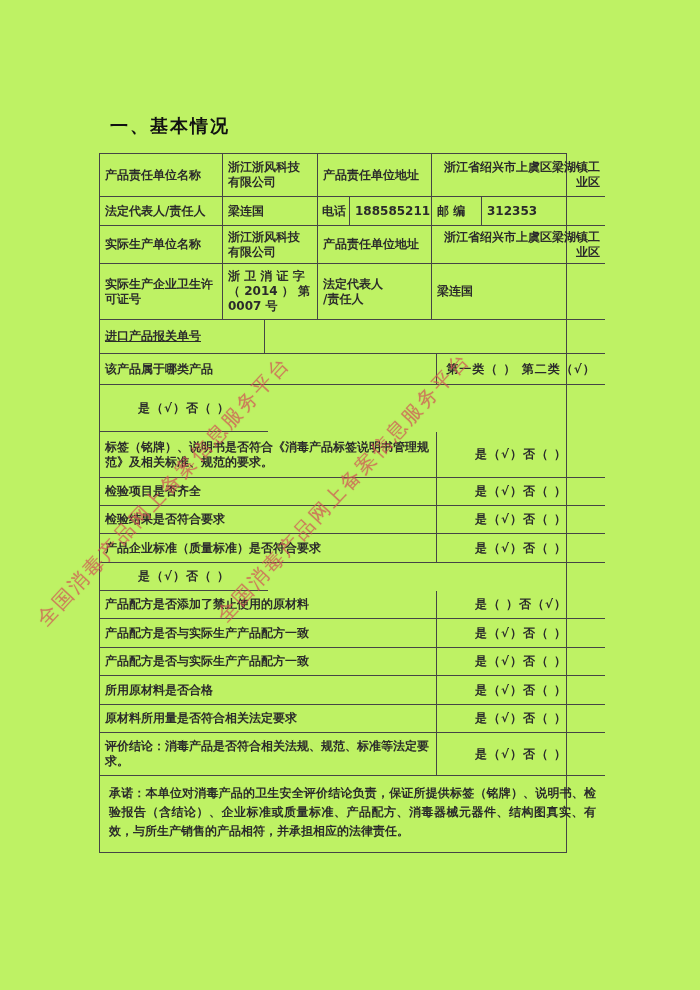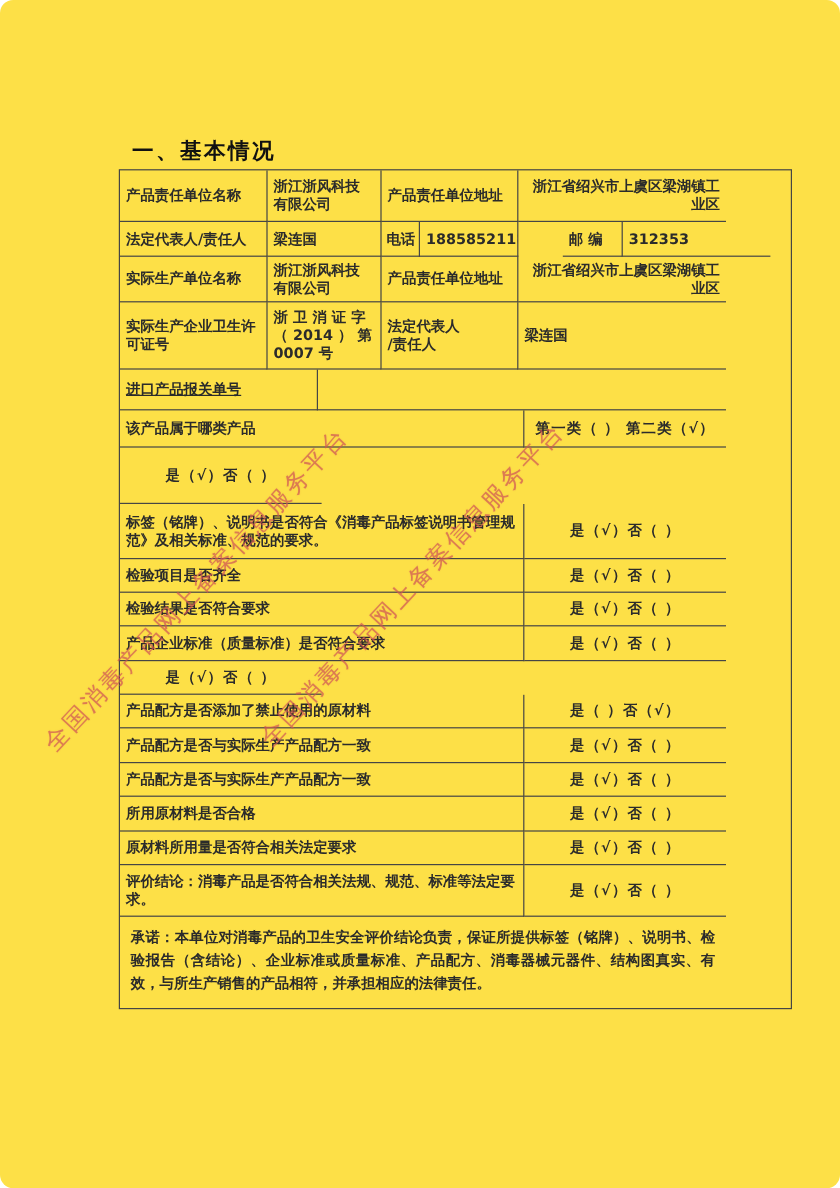--- a/index.html
+++ b/index.html
@@ -1,46 +1,46 @@
 <!DOCTYPE html>
 <html><head>
 <meta charset="utf-8">
 <style>
   html,body{margin:0;padding:0;}
   body{
     width:700px;height:990px;background:#ffffff;position:relative;
     font-family:"DejaVu Sans",sans-serif;color:#262626;overflow:hidden;
   }
-  .page{position:absolute;inset:0;background:#fde047;border-radius:11px;}
+  .page{position:absolute;inset:0;background:#bef264;}
   .title{
     position:absolute;left:110px;top:114px;
     font-size:18px;font-weight:bold;letter-spacing:2px;color:#111111;
     white-space:nowrap;
   }
   .doc-table{
-    position:absolute;left:99px;top:141px;width:561px;
+    position:absolute;left:99px;top:153px;width:468px;
     border:1px solid #454545;box-sizing:border-box;background:transparent;
   }
   .row{display:flex;width:100%;box-sizing:border-box;}
   .cell{
     box-sizing:border-box;border-right:1px solid #454545;border-bottom:1px solid #454545;
     padding:3px 5px;display:flex;align-items:center;
     font-size:12px;font-weight:bold;line-height:15px;
     white-space:pre-line;overflow:hidden;text-align:left;color:#2b2b2b;
   }
   .row .cell:last-child{border-right:none;}
   .row:last-child .cell{border-bottom:none;}
   .a{justify-content:center;text-align:center;letter-spacing:1px;}
   .c123{flex:0 0 123px;}
   .c95{flex:0 0 95px;}
   .c114{flex:0 0 114px;}
   .c173{flex:0 0 173px;text-align:right;}
   .c32{flex:0 0 32px;padding-left:4px;padding-right:2px;}
   .c82{flex:0 0 82px;}
-  .c50{flex:0 0 50px;margin-left:37px;}
+  .c50{flex:0 0 50px;}
   .c165{flex:0 0 165px;text-decoration:underline;}
   .c340{flex:0 0 340px;}
   .c337{flex:0 0 337px;}
   .c168{flex:0 0 168px;}
   .c505{flex:0 0 505px;}
   .pledge-cell{
     padding:8px 9px;line-height:19px;align-items:flex-start;text-align:justify;
   }
   .watermark{
     position:absolute;width:368px;height:26px;line-height:26px;

